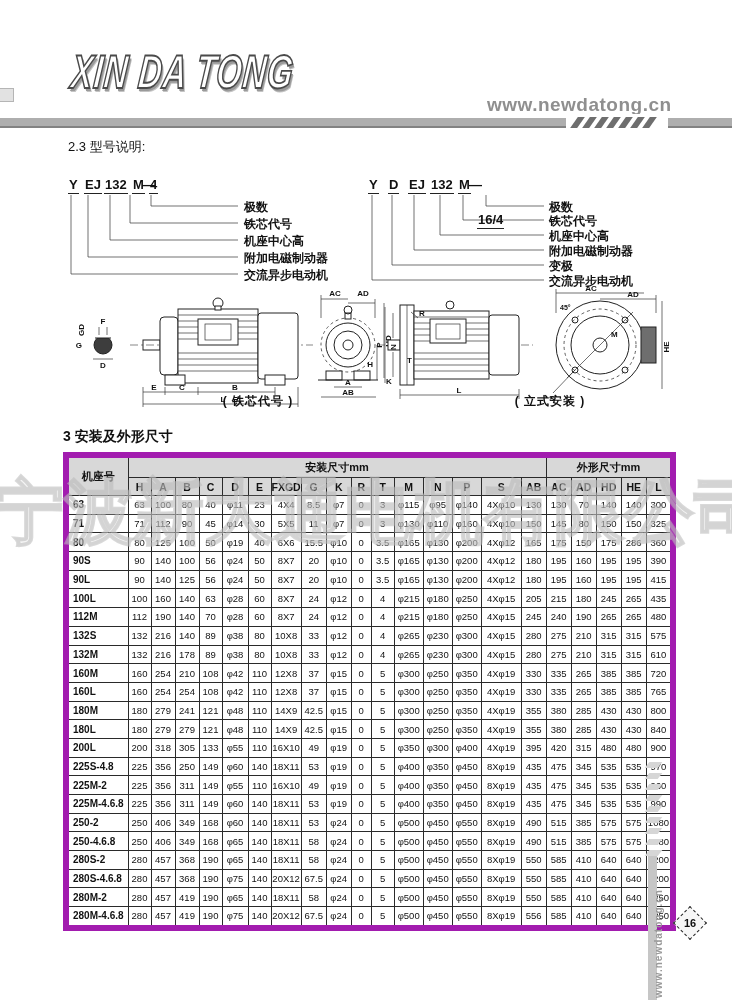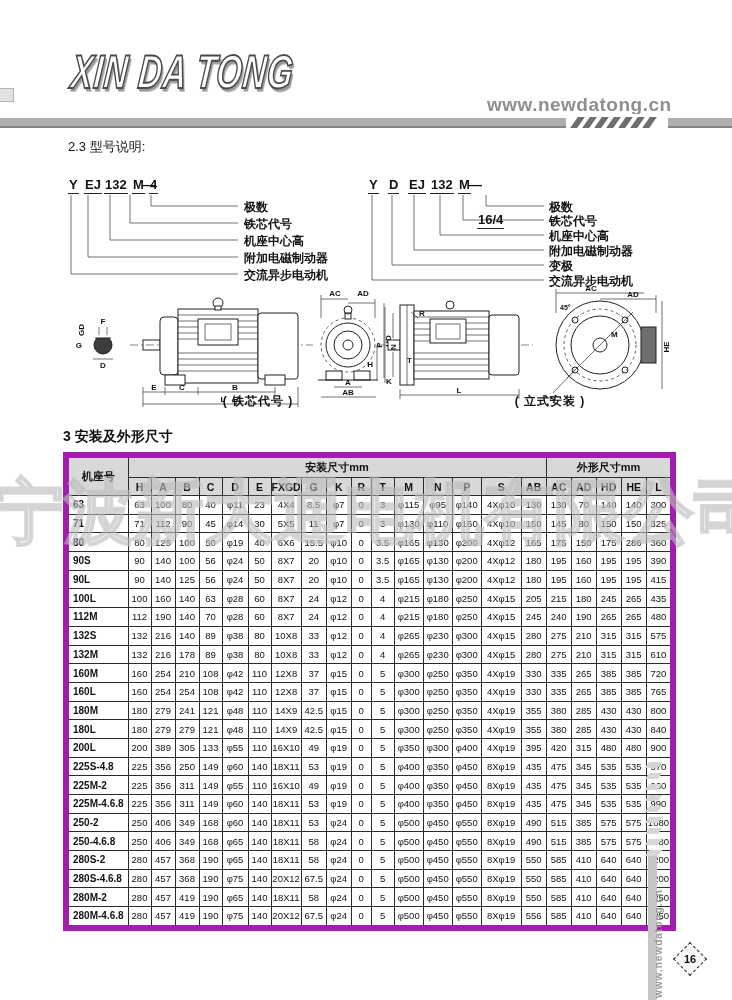--- a/index.html
+++ b/index.html
@@ -74,21 +74,21 @@
   .wm-side{
     left:653px;top:868px;height:130px;z-index:4;
     writing-mode:vertical-rl;transform:rotate(180deg);
     font-size:10px;font-weight:bold;color:#9a9a9a;letter-spacing:1px;
   }
 
   
   .side-bar{left:648px;top:856px;width:9px;height:144px;background:#c6c6c6;}
   .hatch{left:647px;width:13px;height:6px;background:#d6d6d6;transform:skewX(-38deg);}
   .page-diamond{
-    left:676px;top:945px;width:28px;height:28px;z-index:7;
+    left:676px;top:909px;width:28px;height:28px;z-index:7;
   }
   .page-diamond .dmd{
     position:absolute;inset:2px;transform:rotate(45deg);
     border:1.5px dashed #222;background:#f7f7f7;
   }
   .page-diamond .num{
     position:absolute;inset:0;display:flex;align-items:center;justify-content:center;
     font-size:11px;font-weight:bold;color:#111;
   }
 </style>
@@ -663,21 +663,21 @@
         <td>355</td>
         <td>380</td>
         <td>285</td>
         <td>430</td>
         <td>430</td>
         <td>840</td>
       </tr>
       <tr>
         <td class="frame">200L</td>
         <td>200</td>
-        <td>389</td>
+        <td>318</td>
         <td>305</td>
         <td>133</td>
         <td>φ55</td>
         <td>110</td>
         <td>16X10</td>
         <td>49</td>
         <td>φ19</td>
         <td>0</td>
         <td>5</td>
         <td>φ350</td>

